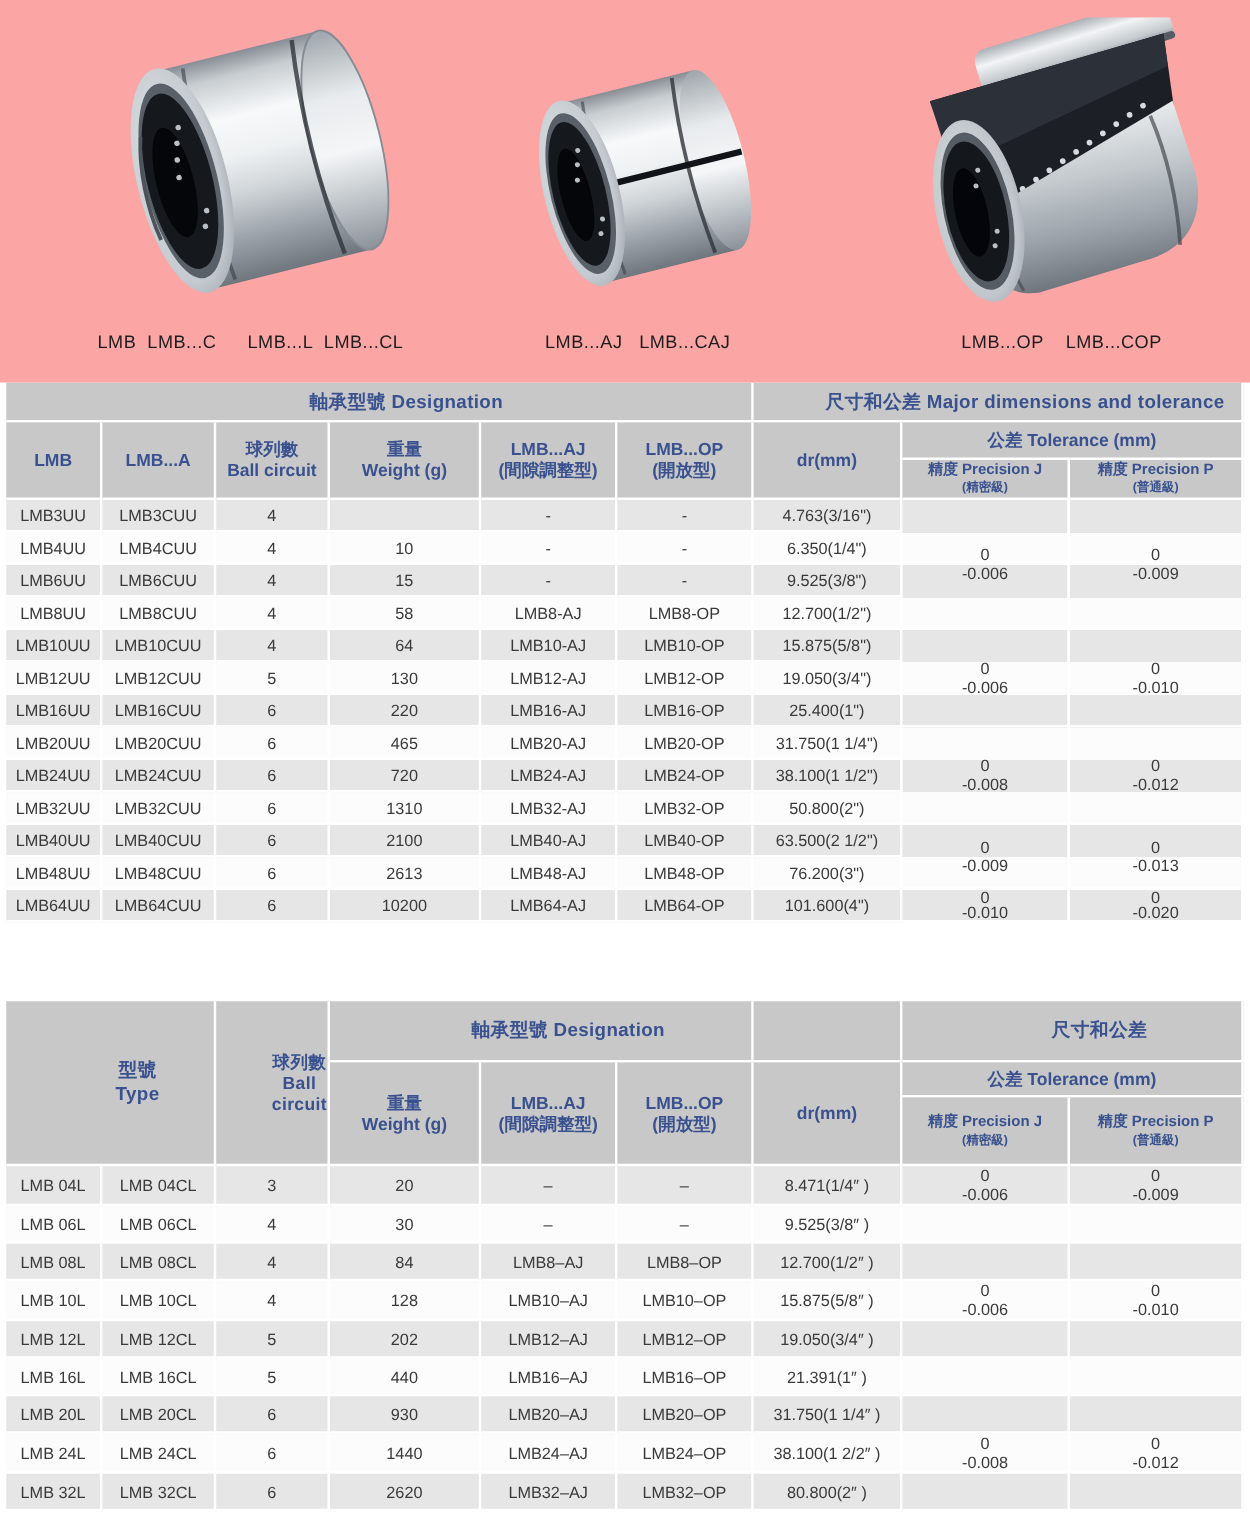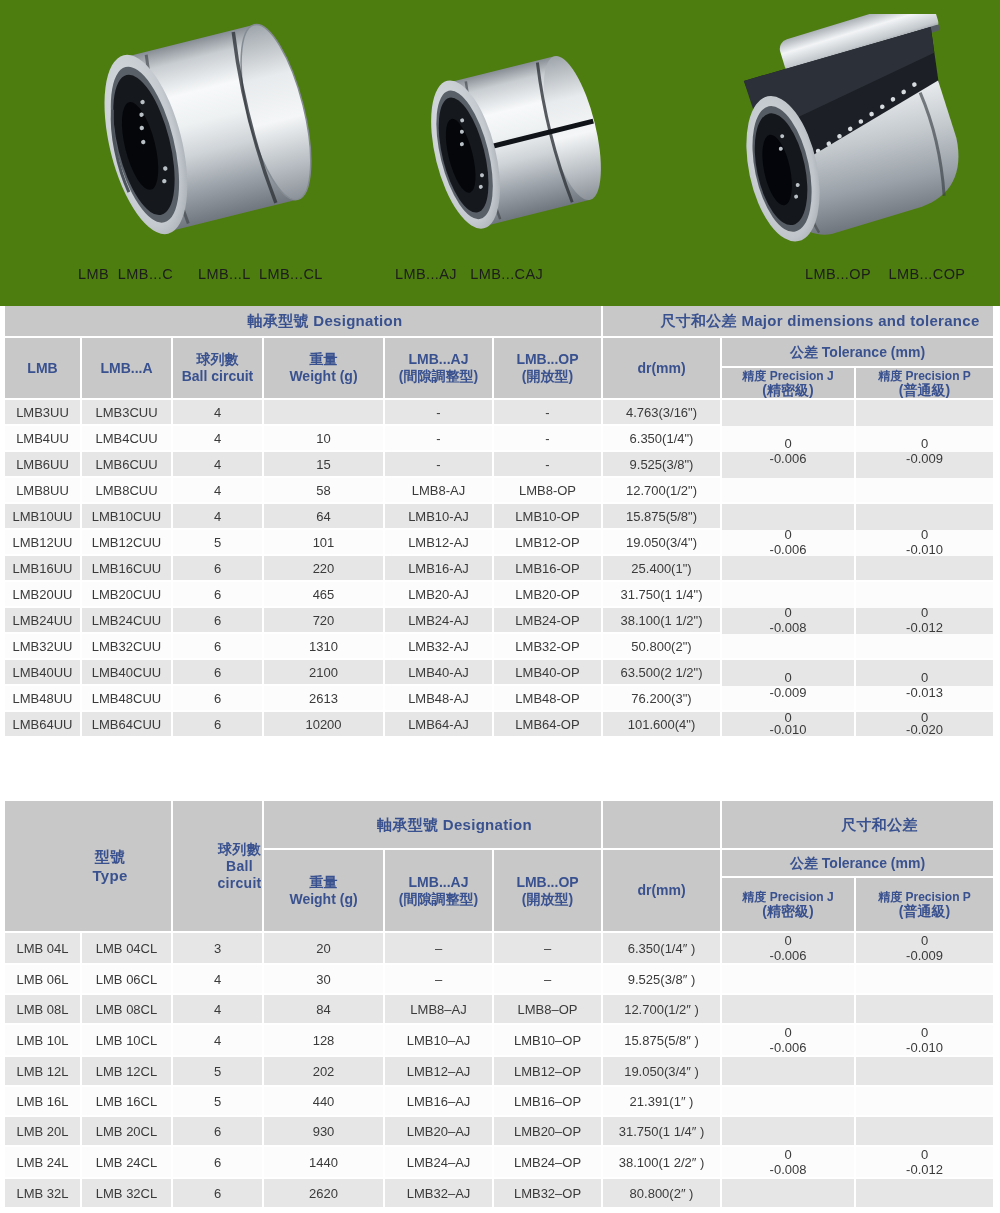--- a/index.html
+++ b/index.html
@@ -1,20 +1,20 @@
 <!DOCTYPE html>
 <html><head>
 <meta charset="utf-8">
 <style>
   html,body{margin:0;padding:0;background:#fff;}
   body{width:1000px;font-family:"Liberation Sans","DejaVu Sans",sans-serif;}
   .page{width:1000px;background:#fff;}
 
   
-  .photos{position:relative;height:306px;background:#4d7c0f;}
+  .photos{position:relative;height:306px;background:#fca5a5;}
   .ph{position:absolute;}
   .ph1{left:58px;top:6px;}
   .ph2{left:392px;top:42px;}
   .ph3{left:698px;top:14px;}
   .plabel{position:absolute;top:266px;font-size:14.5px;color:#1d1d1d;letter-spacing:.4px;white-space:pre;}
 
   
   table.spec{border-collapse:separate;border-spacing:0;table-layout:fixed;
              width:990px;margin:0 5px;}
   #t2{margin-top:63px;}
@@ -23,21 +23,21 @@
                 font-weight:700;overflow:hidden;}
   tr.h1 th,tr.g1 th{font-size:15px;letter-spacing:.3px;padding-left:44px;}
   tr.h1 th{height:30px;}
   tr.h2 th{height:28px;font-size:14px;line-height:17px;}
   tr.h3 th{height:30px;}
   tr.g1 th{height:47px;line-height:19px;}
   tr.g2 th{height:26px;font-size:14px;line-height:17px;}
   tr.g3 th{height:53px;}
   th.tolh{font-size:13.5px;margin-top:41px;}
   th.prec{font-size:12px;line-height:14px;}
-  th .sm{font-size:14px;}
+  th .sm{font-size:10px;}
   th.big{font-size:15px;line-height:20px;}
 
   table.spec td{padding:0;text-align:center;vertical-align:middle;
                 font-size:13px;color:#3a3a3a;
                 border-right:2px solid #fff;border-bottom:2px solid #fff;overflow:hidden;}
   #t1 tbody td{height:24px;}
   #t2 tbody td{height:28px;}
   tr.g td.cell{background:#e6e6e6;}
   tr.w td.cell{background:#fcfcfc;}
   td.tol{white-space:pre-line;font-size:12.5px;line-height:15px;}
@@ -194,22 +194,22 @@
           <circle cx="84" cy="110" r="2"></circle>
             <circle cx="80" cy="122" r="2"></circle>
           <circle cx="85" cy="172" r="2"></circle>
             <circle cx="89" cy="161" r="2"></circle>
         </g>
       </g>
     </svg>
 
     <span class="plabel" style="left:78px">LMB  LMB...C</span>
     <span class="plabel" style="left:198px">LMB...L  LMB...CL</span>
-    <span class="plabel" style="left:395px">LMB...AJ   LMB...CAJ</span>
-    <span class="plabel" style="left:805px">LMB...OP    LMB...COP</span>
+    <span class="plabel" style="left:436px">LMB...AJ   LMB...CAJ</span>
+    <span class="plabel" style="left:769px">LMB...OP    LMB...COP</span>
   </div>
 
   <table class="spec" id="t1">
     <colgroup>
       <col style="width:77px">
         <col style="width:91px">
         <col style="width:91px">
       <col style="width:121px">
         <col style="width:109px">
         <col style="width:109px">
@@ -288,21 +288,21 @@
           <td class="cell">15.875(5/8")</td>
           <td class="tol sg" rowspan="3">0
 -0.006</td>
           <td class="tol sg" rowspan="3">0
 -0.010</td>
         </tr>
         <tr class="w">
           <td class="cell">LMB12UU</td>
           <td class="cell">LMB12CUU</td>
           <td class="cell">5</td>
-          <td class="cell">101</td>
+          <td class="cell">130</td>
           <td class="cell">LMB12-AJ</td>
           <td class="cell">LMB12-OP</td>
           <td class="cell">19.050(3/4")</td>
         </tr>
         <tr class="g">
           <td class="cell">LMB16UU</td>
           <td class="cell">LMB16CUU</td>
           <td class="cell">6</td>
           <td class="cell">220</td>
           <td class="cell">LMB16-AJ</td>
@@ -411,21 +411,21 @@
       </tr>
     </thead>
     <tbody>
         <tr class="g">
           <td class="cell">LMB 04L</td>
           <td class="cell">LMB 04CL</td>
           <td class="cell">3</td>
           <td class="cell">20</td>
           <td class="cell">–</td>
           <td class="cell">–</td>
-          <td class="cell">6.350(1/4″ )</td>
+          <td class="cell">8.471(1/4″ )</td>
           <td class="cell tol">0
 -0.006</td>
           <td class="cell tol">0
 -0.009</td>
         </tr>
         <tr class="w">
           <td class="cell">LMB 06L</td>
           <td class="cell">LMB 06CL</td>
           <td class="cell">4</td>
           <td class="cell">30</td>

